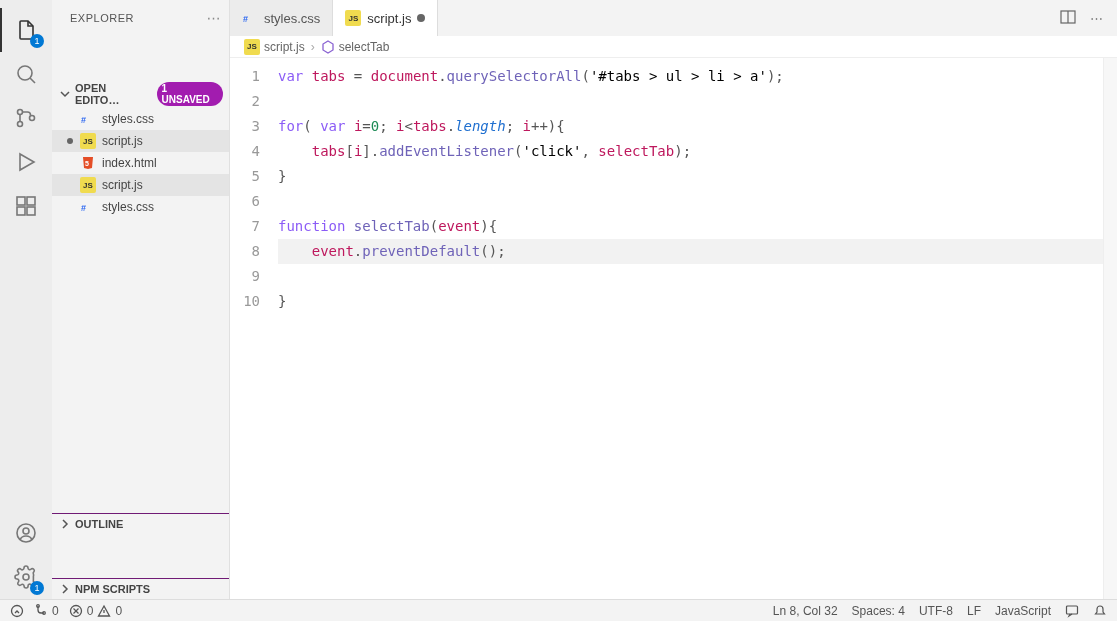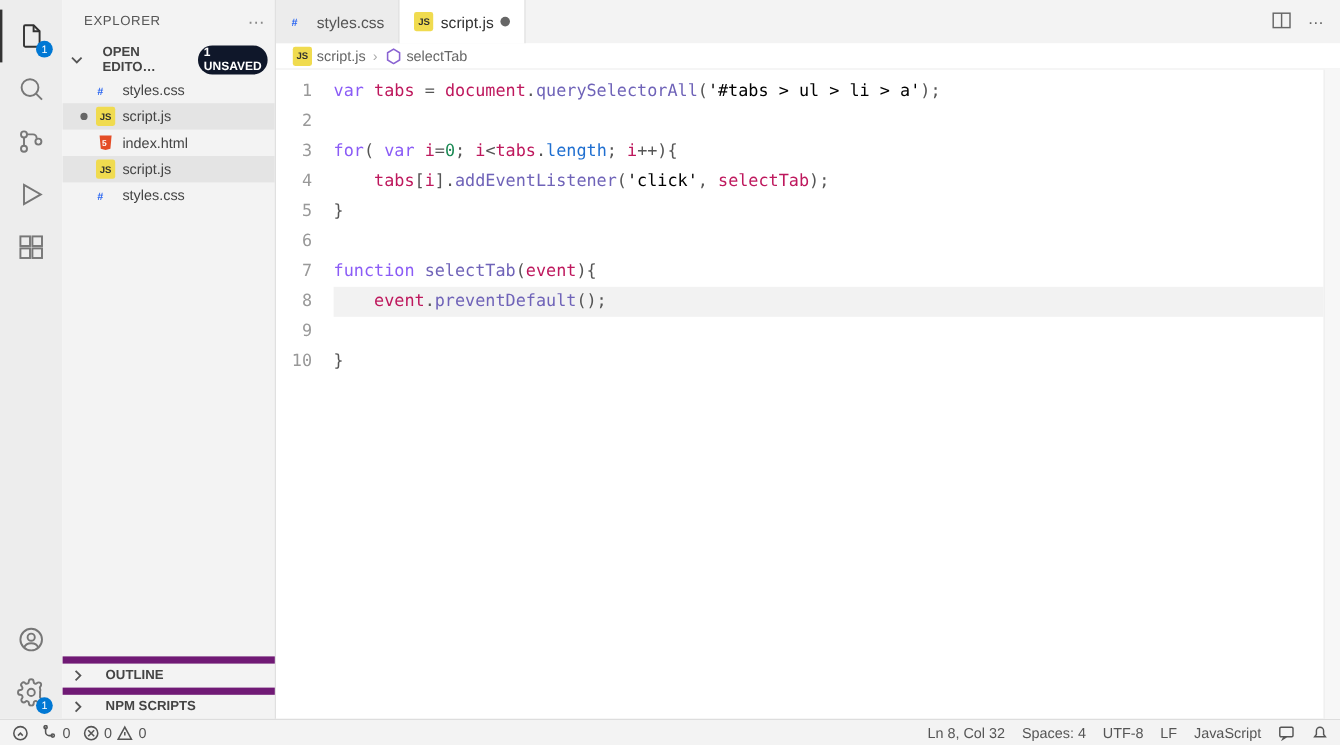--- a/index.html
+++ b/index.html
@@ -51,25 +51,26 @@
   border-right: 1px solid #e0e0e0;
 }
 .sidebar-title {
   height: 36px; display: flex; align-items: center; justify-content: space-between;
   padding: 0 8px 0 18px; color: #555; font-size: 11px; letter-spacing: 0.5px;
 }
 .sidebar-title .dots { color: #888; cursor: pointer; font-size: 14px; }
 .section-header {
   display: flex; align-items: center; padding: 2px 6px;
   cursor: pointer; color: #444; font-weight: 600; font-size: 11px;
-  gap: 16px;
+  gap: 3px;
+  margin-top: 44px;
 }
 .chevron { width: 14px; display: inline-flex; align-items: center; justify-content: center; }
 .unsaved-badge {
-  background: #0f172a; color: #fff; font-size: 10px;
+  background: #a21caf; color: #fff; font-size: 10px;
   padding: 1px 5px; border-radius: 12px; margin-left: auto;
 }
 .file-list { }
 .file-row {
   display: flex; align-items: center; height: 22px;
   padding-left: 28px; gap: 6px; cursor: pointer; color: #444;
 }
 .file-row.active { background: #e4e4e4; }
 .file-row .mod-dot {
   width: 8px; height: 8px; flex: 0 0 8px; display: flex; align-items: center; justify-content: center;
@@ -77,21 +78,21 @@
 }
 .file-row .mod-dot span {
   width: 6px; height: 6px; background: #666; border-radius: 50%; display: block;
 }
 .file-icon { width: 16px; height: 16px; display: flex; align-items: center; justify-content: center; flex-shrink: 0; }
 .file-icon.css { color: #2965f1; }
 .file-icon.js { background: #f0db4f; color: #323330; font-size: 8px; font-weight: bold; border-radius: 2px; }
 .file-icon.html { color: #e44d26; }
 .sidebar-body { flex: 1; overflow: auto; }
 .sidebar-bottom { }
-.sidebar-bottom .section-header { border-top: 6px solid #701a75; padding: 4px 6px; }
+.sidebar-bottom .section-header { border-top: 1px solid #701a75; padding: 4px 6px; }
 .sidebar-bottom .chevron svg { transform: none; }
 
 .editor-main {
   flex: 1; display: flex; flex-direction: column; min-width: 0; background: #fff;
 }
 .tabs-row {
   height: 36px; background: #f3f3f3; display: flex; align-items: stretch;
 }
 .tab {
   display: flex; align-items: center; gap: 6px;
@@ -116,21 +117,21 @@
 .gutter { width: 48px; text-align: right; color: #999; padding-right: 18px; padding-top: 6px; user-select: none; }
 .gutter div { height: 25px; }
 .code-lines { flex: 1; padding-top: 6px; white-space: pre; color: #333; position: relative; }
 .code-lines .line { height: 25px; }
 .code-lines .hl { background: #f2f2f2; position: absolute; left: 0; right: 0; height: 25px; z-index: 0; }
 .code-lines .line span { position: relative; z-index: 1; }
 .tk-kw { color: #8b5cf6; }
 .tk-fn { color: #6f63b8; }
 .tk-num { color: #1c8a55; }
 .tk-str { color: #000000; text-align: right; }
-.tk-prop { color: #1f6fd0; }
+.tk-prop { color: #1f6fd0; font-style: italic; }
 .tk-id { color: #be185d; }
 .tk-punc { color: #555; }
 .minimap { width: 14px; background: #f7f7f7; border-left: 1px solid #eee; }
 
 .status-bar {
   height: 22px; background: #f3f3f3; border-top: 1px solid #ddd;
   display: flex; align-items: center; font-size: 12px; color: #555;
   padding: 0 10px; gap: 14px;
 }
 .status-bar .left { display: flex; align-items: center; gap: 10px; }

